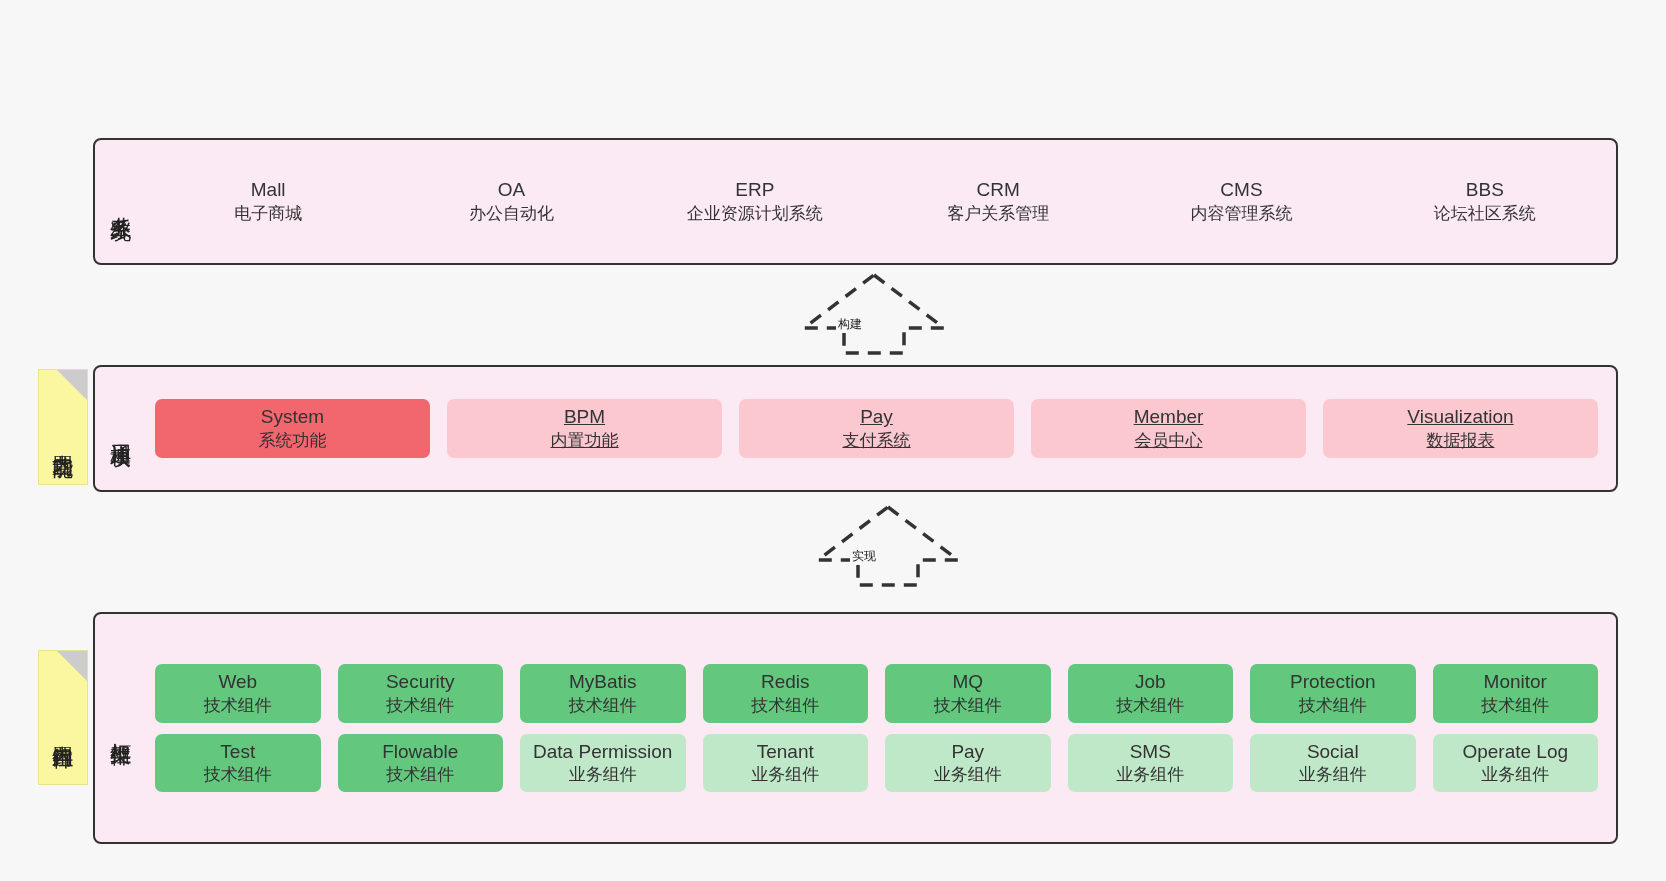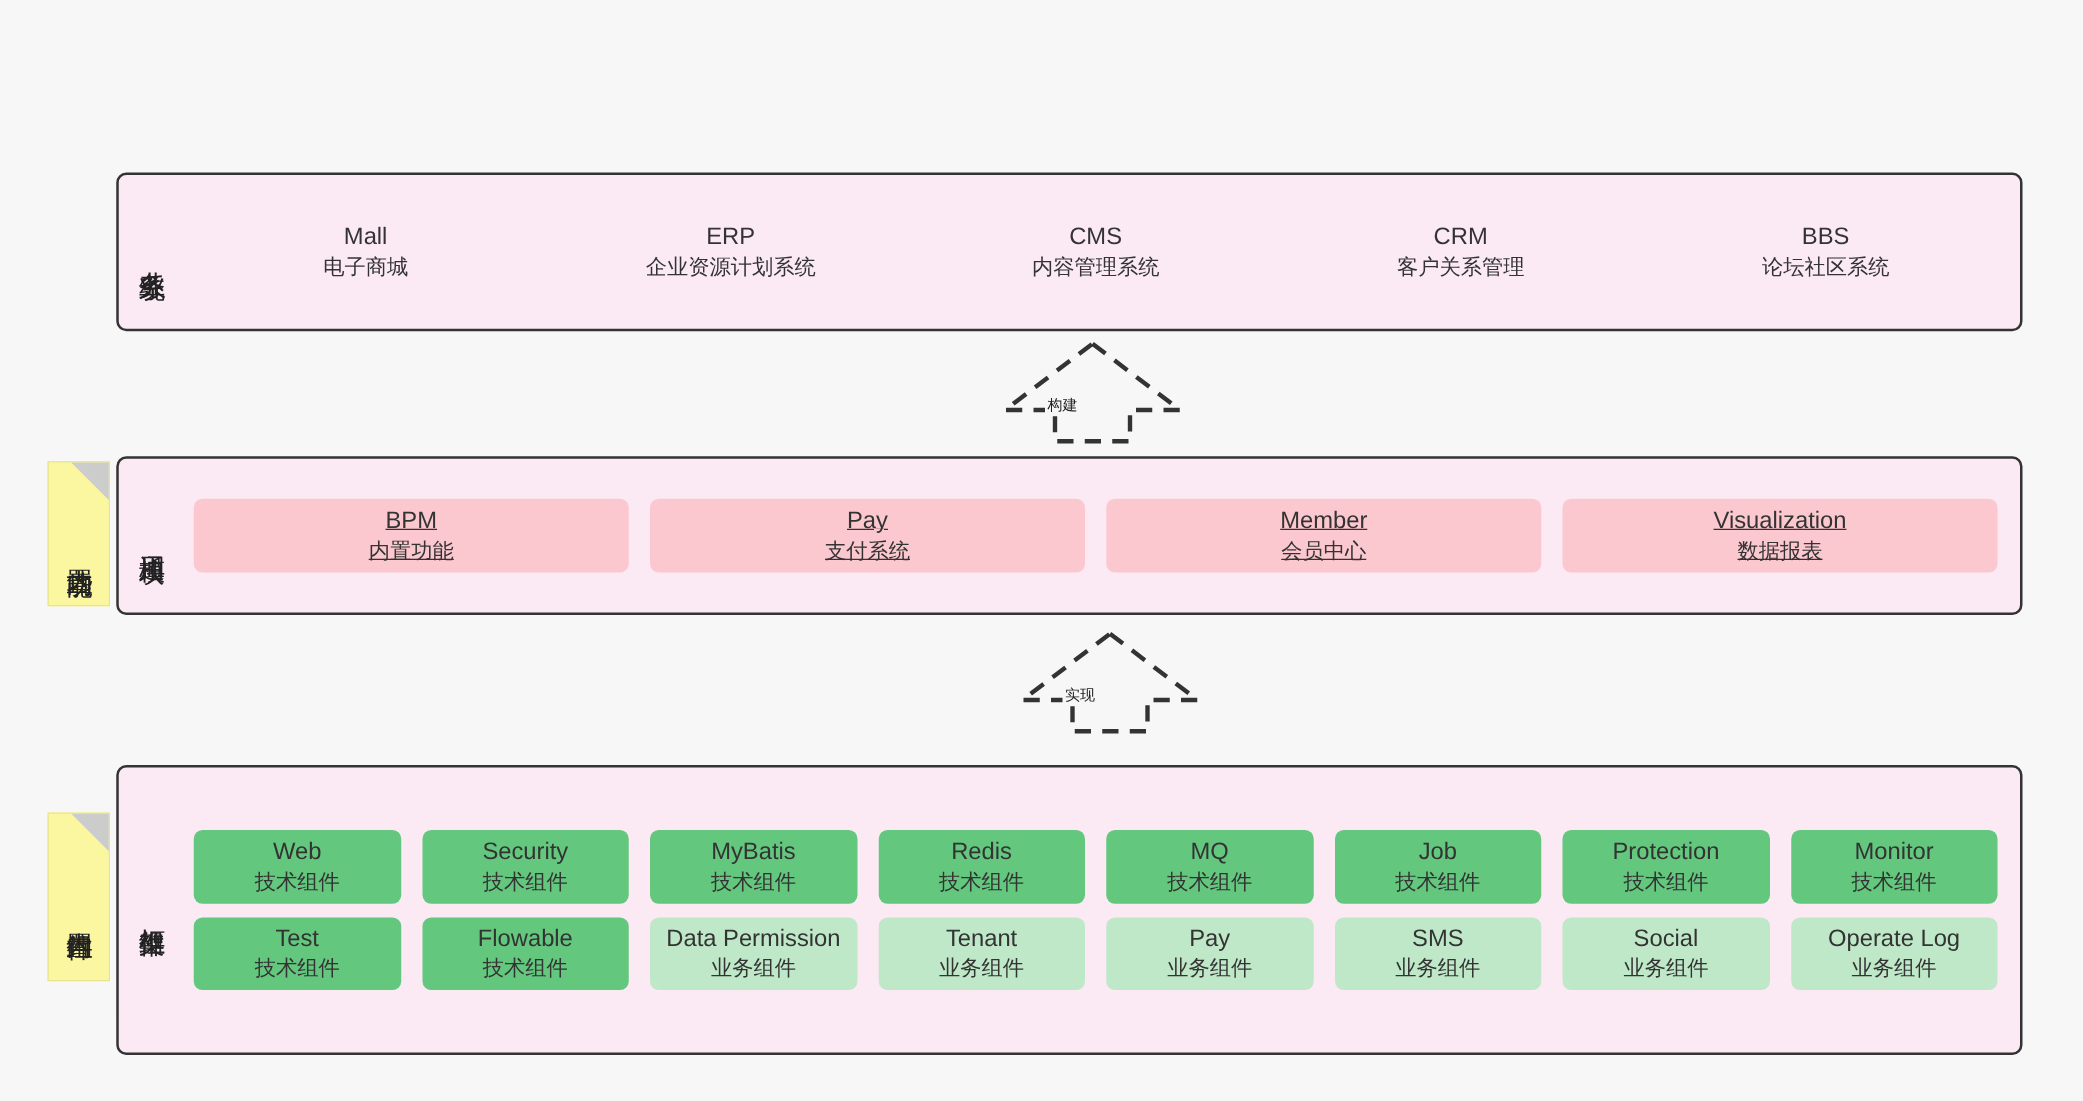--- a/index.html
+++ b/index.html
@@ -129,30 +129,34 @@
 <div id="canvas">
 
   <div class="band" style="left:93px; top:117px; width:1525px; height:127px;margin-top:21px;">
     <div class="band-title">业务系统</div>
     <div class="band-body" id="business-body">
         <div class="card blue">
           <span class="en">Mall</span>
           <span class="cn">电子商城</span>
         </div>
         <div class="card blue">
+          <span class="en">OA</span>
+          <span class="cn">办公自动化</span>
+        </div>
+        <div class="card blue">
           <span class="en">ERP</span>
           <span class="cn">企业资源计划系统</span>
         </div>
         <div class="card blue">
+          <span class="en">CRM</span>
+          <span class="cn">客户关系管理</span>
+        </div>
+        <div class="card blue">
           <span class="en">CMS</span>
           <span class="cn">内容管理系统</span>
-        </div>
-        <div class="card blue">
-          <span class="en">CRM</span>
-          <span class="cn">客户关系管理</span>
         </div>
         <div class="card blue">
           <span class="en">BBS</span>
           <span class="cn">论坛社区系统</span>
         </div>
       </div>
   </div>
 
   <div class="arrow" style="left:800px; top:272px; width:148px; height:84px;">
     <svg width="148" height="84" viewBox="0 0 148 84" aria-hidden="true">
@@ -162,20 +166,24 @@
   </div>
 
   <div class="sticky" style="left:38px; top:369px; width:50px; height:116px;">
     <span class="fold"></span>
     <span>内置功能</span>
   </div>
 
   <div class="band" style="left:93px; top:365px; width:1525px; height:127px;">
     <div class="band-title">通用模块</div>
     <div class="band-body" id="modules-body">
+        <div class="card red">
+          <span class="en">System</span>
+          <span class="cn">系统功能</span>
+        </div>
         <div class="card pink">
           <span class="en">BPM</span>
           <span class="cn">内置功能</span>
         </div>
         <div class="card pink">
           <span class="en">Pay</span>
           <span class="cn">支付系统</span>
         </div>
         <div class="card pink">
           <span class="en">Member</span>

